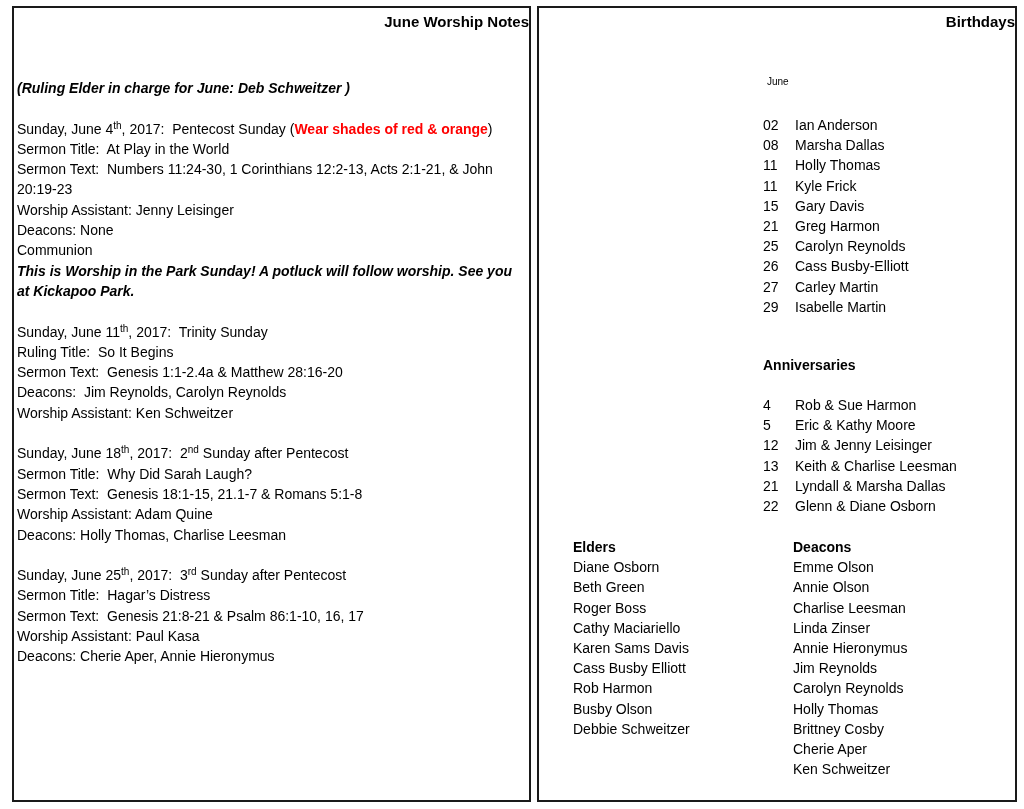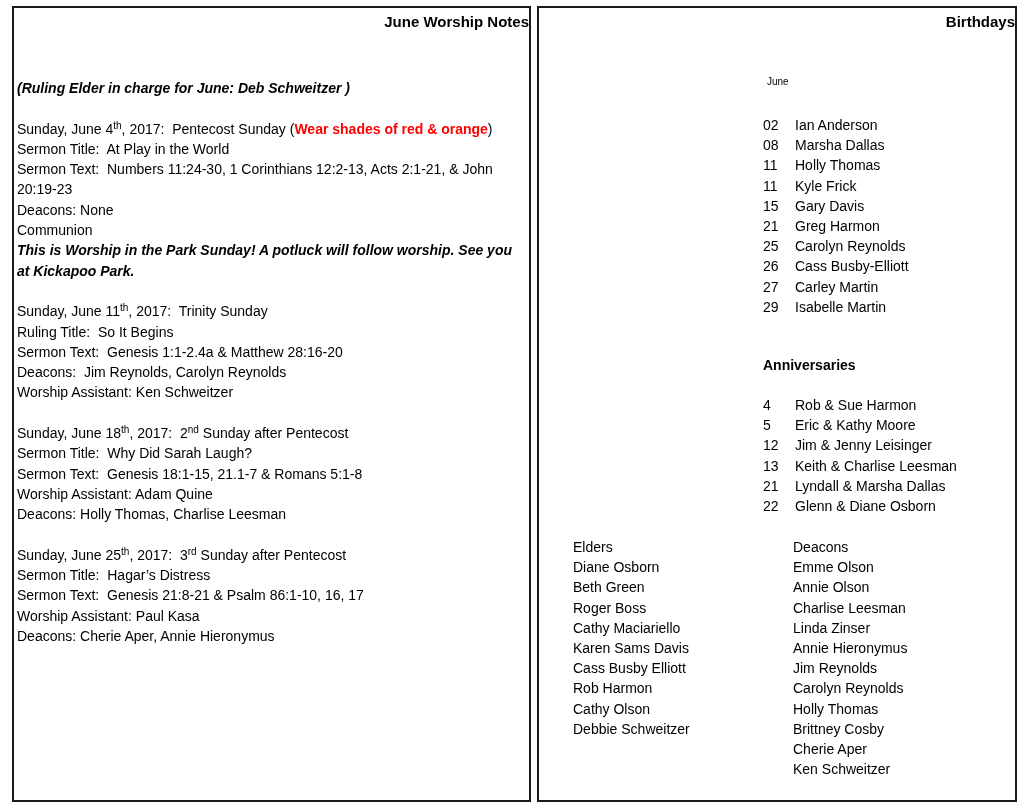--- a/index.html
+++ b/index.html
@@ -38,37 +38,38 @@
     font-size: 14px; font-weight: bold; line-height: 20.2px;
   }
   .pair-list { position: absolute; left: 192px; font-size: 14px; }
   #bday-list  { top: 107px; }
   #anniv-list { top: 387px; }
   .pair-row { display: flex; height: 20.2px; line-height: 20.2px; white-space: pre; margin-left: 32px; }
   .pair-day { width: 32px; flex: 0 0 32px; }
   .officer-col { position: absolute; top: 529px; font-size: 14px; }
   .col-elders  { left: 34px; }
   .col-deacons { left: 254px; }
-  .col-heading { font-weight: normal; height: 20.2px; line-height: 20.2px; }
+  .col-heading { font-weight: bold; height: 20.2px; line-height: 20.2px; }
   .officer-name { height: 20.2px; line-height: 20.2px; white-space: pre; }
 </style>
 </head>
 <body>
 
 <div class="page">
 
   <section class="panel panel-left">
     <div class="panel-title">June Worship Notes</div>
     <div class="left-content" id="left-lines">
         <div class="line"><span class="b i">(Ruling Elder in charge for June: Deb Schweitzer )</span></div>
         <div class="line"></div>
         <div class="line"><span>Sunday, June 4</span><span class="sup">th</span><span>, 2017:  Pentecost Sunday (</span><span class="b" style="color: rgb(255, 0, 0);">Wear shades of red &amp; orange</span><span>)</span></div>
         <div class="line"><span>Sermon Title:  At Play in the World</span></div>
         <div class="line"><span>Sermon Text:  Numbers 11:24-30, 1 Corinthians 12:2-13, Acts 2:1-21, &amp; John</span></div>
         <div class="line"><span>20:19-23</span></div>
+        <div class="line"><span>Worship Assistant: Jenny Leisinger</span></div>
         <div class="line"><span>Deacons: None</span></div>
         <div class="line"><span>Communion</span></div>
         <div class="line"><span class="b i">This is Worship in the Park Sunday! A potluck will follow worship. See you</span></div>
         <div class="line"><span class="b i">at Kickapoo Park.</span></div>
         <div class="line"></div>
         <div class="line"><span>Sunday, June 11</span><span class="sup">th</span><span>, 2017:  Trinity Sunday</span></div>
         <div class="line"><span>Ruling Title:  So It Begins</span></div>
         <div class="line"><span>Sermon Text:  Genesis 1:1-2.4a &amp; Matthew 28:16-20</span></div>
         <div class="line"><span>Deacons:  Jim Reynolds, Carolyn Reynolds</span></div>
         <div class="line"><span>Worship Assistant: Ken Schweitzer</span></div>
@@ -115,21 +116,21 @@
     <div class="officer-col col-elders">
       <div class="col-heading">Elders</div>
       <div id="elders-list">
           <div class="officer-name">Diane Osborn</div>
           <div class="officer-name">Beth Green</div>
           <div class="officer-name">Roger Boss</div>
           <div class="officer-name">Cathy Maciariello</div>
           <div class="officer-name">Karen Sams Davis</div>
           <div class="officer-name">Cass Busby Elliott</div>
           <div class="officer-name">Rob Harmon</div>
-          <div class="officer-name">Cathy Olson</div>
+          <div class="officer-name">Busby Olson</div>
           <div class="officer-name">Debbie Schweitzer</div>
         </div>
     </div>
 
     <div class="officer-col col-deacons">
       <div class="col-heading">Deacons</div>
       <div id="deacons-list">
           <div class="officer-name">Emme Olson</div>
           <div class="officer-name">Annie Olson</div>
           <div class="officer-name">Charlise Leesman</div>

